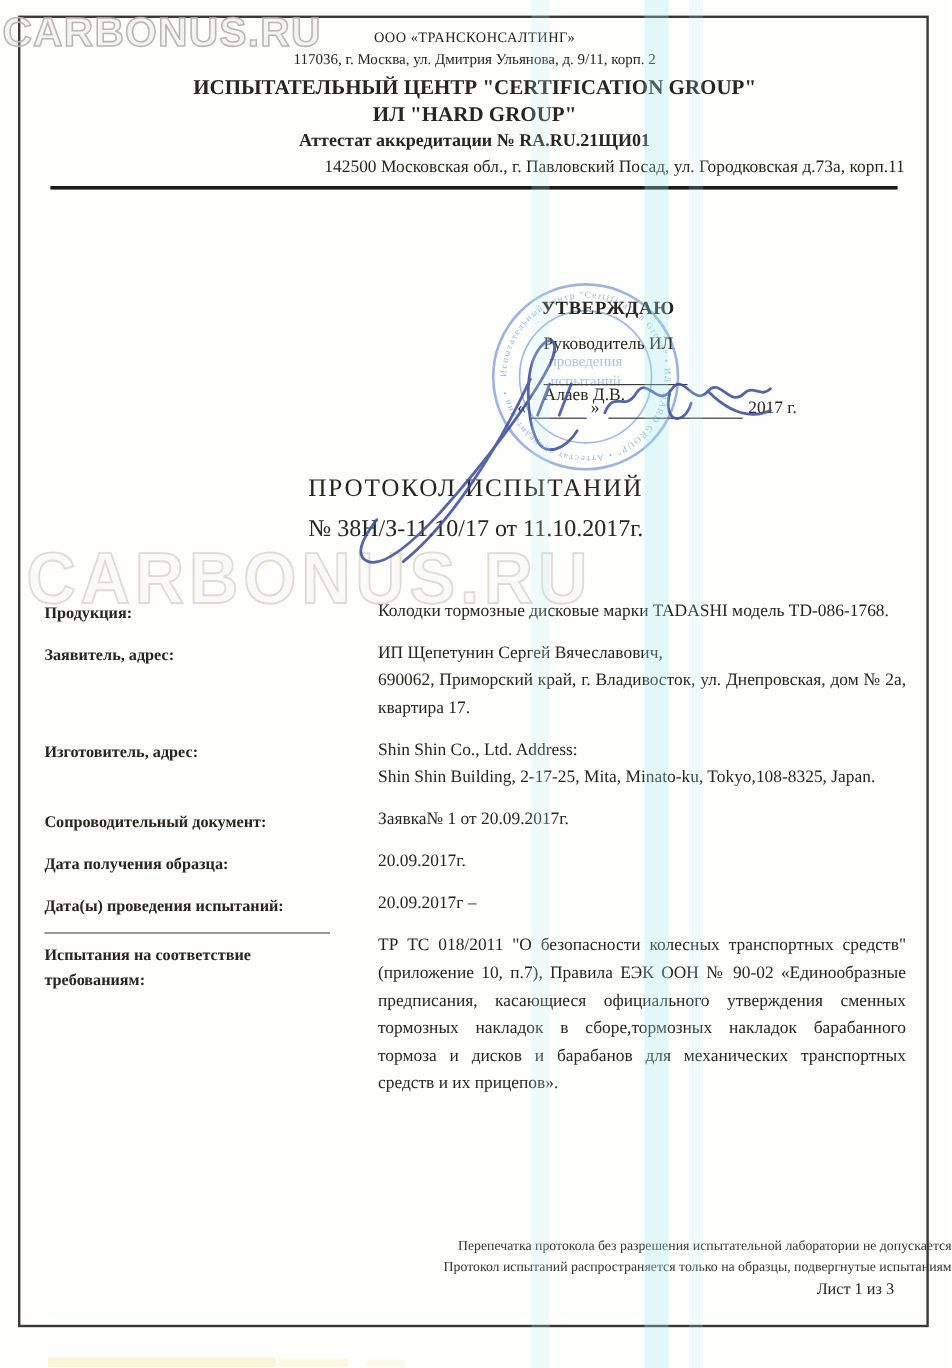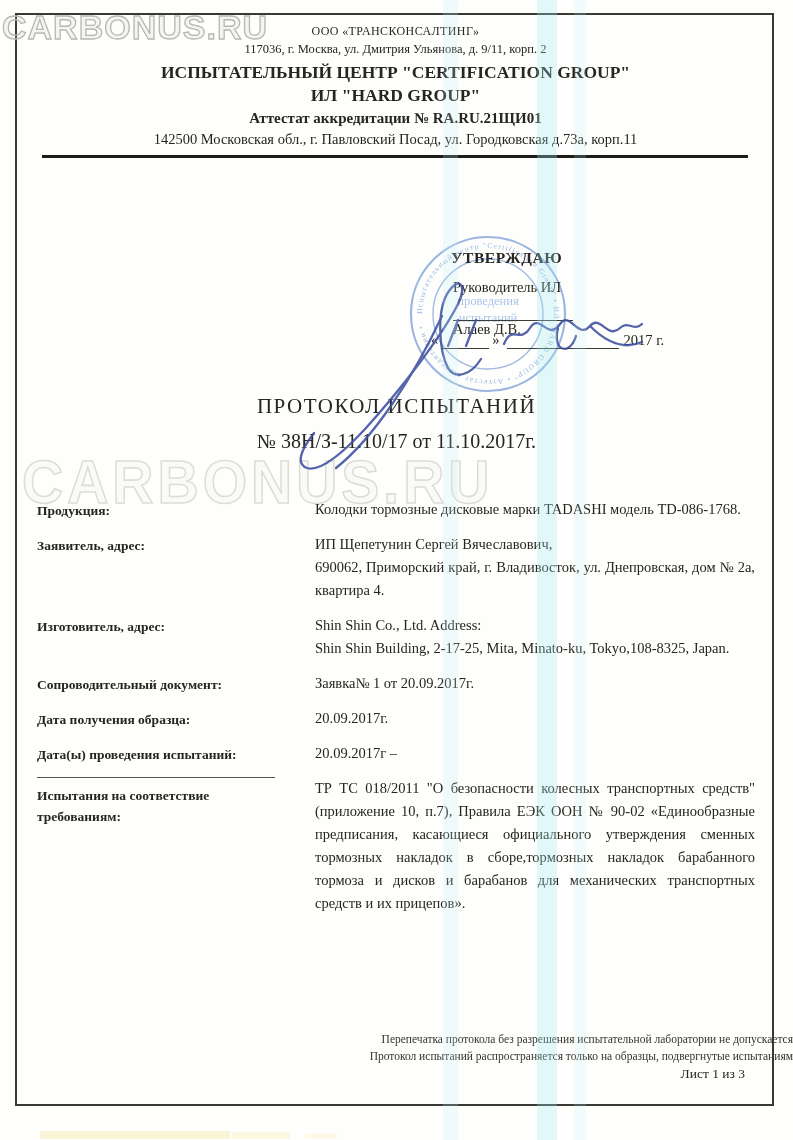--- a/index.html
+++ b/index.html
@@ -26,21 +26,21 @@
   .wm-top{left:2px;top:8px;font-size:34px;letter-spacing:1px;-webkit-text-stroke:1.3px #b8b7b1;}
   .wm-mid{left:22px;top:449px;font-size:57px;letter-spacing:4px;
     -webkit-text-stroke:1.5px #dedcd5;color:rgba(222,220,213,0.12);transform:scaleY(1.06);}
   
   .hdr{position:absolute;left:37px;top:24px;width:717px;text-align:center;z-index:3;}
   .h-org{font-size:12px;font-weight:normal;letter-spacing:.4px;}
   .h-addr{font-size:12.5px;margin-top:3px;}
   .h-center{font-size:17.5px;font-weight:bold;margin-top:5px;}
   .h-lab{font-size:17.5px;font-weight:bold;margin-top:2px;}
   .h-accr{font-size:15px;font-weight:bold;margin-top:4px;}
-  .h-labaddr{font-size:14.5px;margin-top:4px;}
+  .h-labaddr{font-size:14.5px;margin-top:4px;text-align:right;}
   .rule{position:absolute;left:42px;top:155px;width:706px;height:3px;background:#1d1c19;z-index:3;}
   
   .approve-heading{position:absolute;left:451px;top:249px;font-size:15.5px;font-weight:bold;
     letter-spacing:.6px;z-index:4;}
   .approver-role{position:absolute;left:453px;top:279px;font-size:14.5px;z-index:4;}
   .name-line{position:absolute;left:453px;top:303px;font-size:14.5px;z-index:4;
     display:flex;flex-direction:column;}
   .blank{display:inline-block;border-bottom:1px solid #3c3b36;height:17px;}
   .name-line .blank{width:120px;margin-right:5px;}
   .date-line{position:absolute;left:428px;top:331px;font-size:14.5px;z-index:4;
@@ -141,21 +141,21 @@
   <div class="title2">№ 38Н/З-11.10/17 от 11.10.2017г.</div>
 
   <div class="fields" id="fields">
       <div class="frow">
       <div class="flabel">Продукция:</div>
       <div class="fvalue">Колодки тормозные дисковые марки TADASHI модель TD-086-1768.</div>
     </div>
       <div class="frow">
       <div class="flabel">Заявитель, адрес:</div>
       <div class="fvalue">ИП Щепетунин Сергей Вячеславович,
-690062, Приморский край, г. Владивосток, ул. Днепровская, дом № 2а, квартира 4.</div>
+690062, Приморский край, г. Владивосток, ул. Днепровская, дом № 2а, квартира 17.</div>
     </div>
       <div class="frow">
       <div class="flabel">Изготовитель, адрес:</div>
       <div class="fvalue">Shin Shin Co., Ltd. Address:
 Shin Shin Building, 2-17-25, Mita, Minato-ku, Tokyo,108-8325, Japan.</div>
     </div>
       <div class="frow">
       <div class="flabel">Сопроводительный документ:</div>
       <div class="fvalue">Заявка№ 1 от 20.09.2017г.</div>
     </div>

